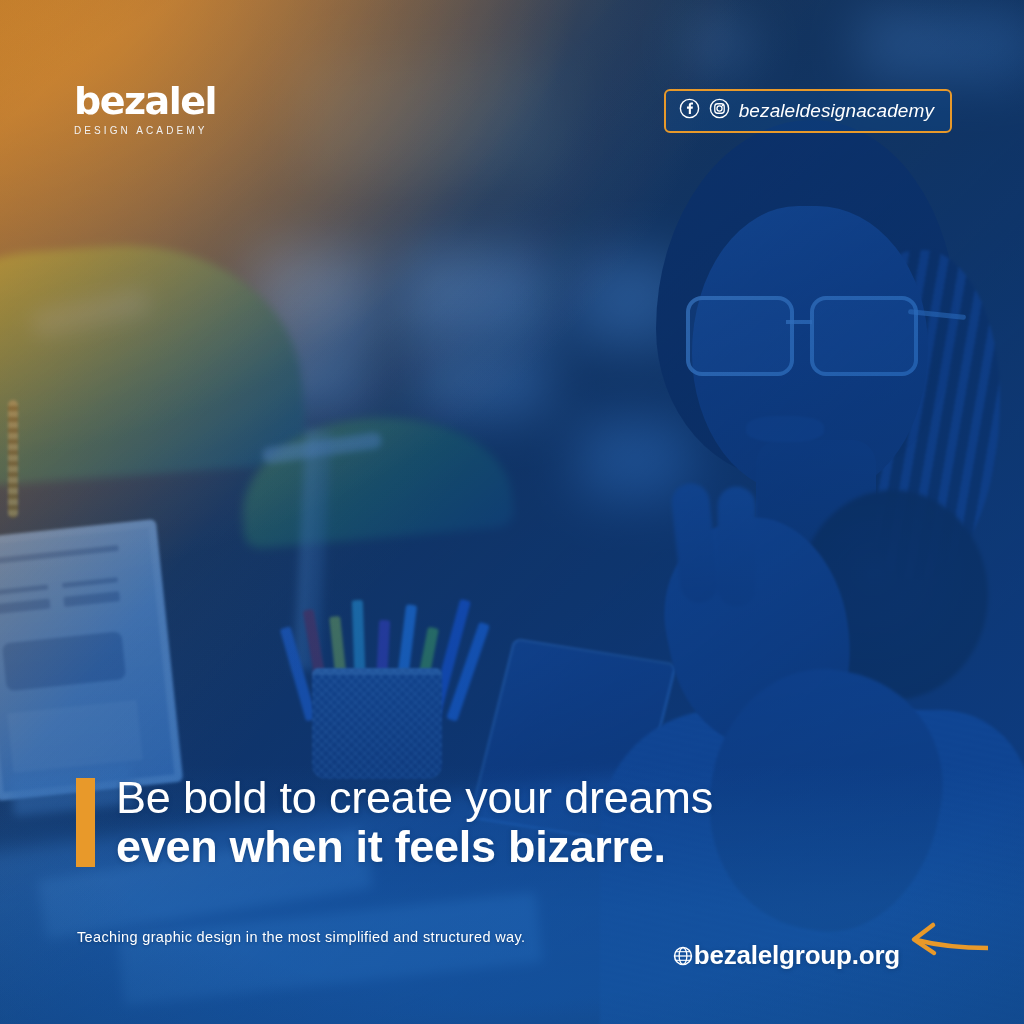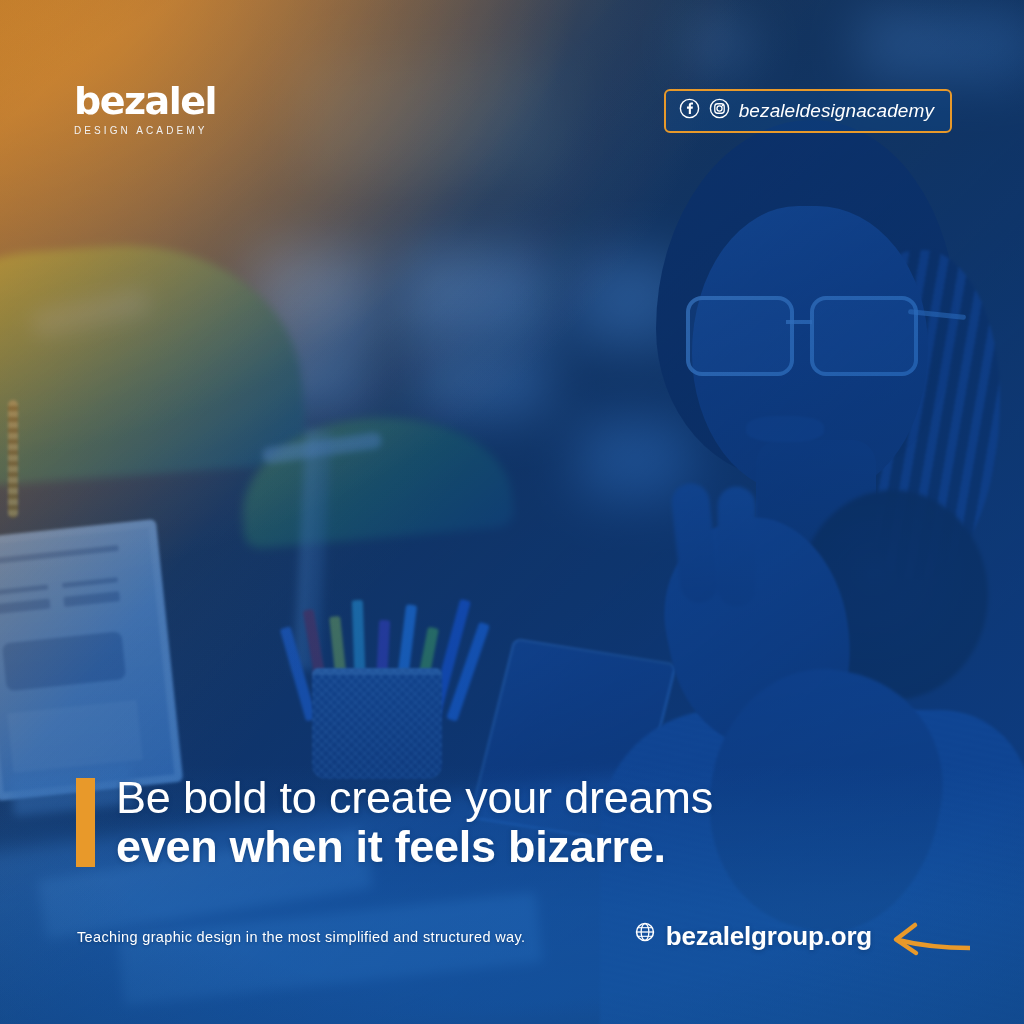--- a/index.html
+++ b/index.html
@@ -433,25 +433,24 @@
     color: #ffffff;
     font-size: 14.5px;
     font-weight: 400;
     letter-spacing: .35px;
     white-space: nowrap;
     text-shadow: 0 1px 3px rgba(10,40,80,.45);
   }
 
   .site-wrap {
     position: absolute;
-    right: 54px;
+    right: 36px;
     top: 921px;
     display: flex;
-    align-items: flex-start;
-    gap: 10px;
+    align-items: flex-end;
   }
   .site-text {
     color: #ffffff;
     font-size: 26px;
     font-weight: 700;
     letter-spacing: -.2px;
     white-space: nowrap;
     text-shadow: 0 1px 4px rgba(10,40,80,.4);
   }
   .arrow-svg { display: block; }

